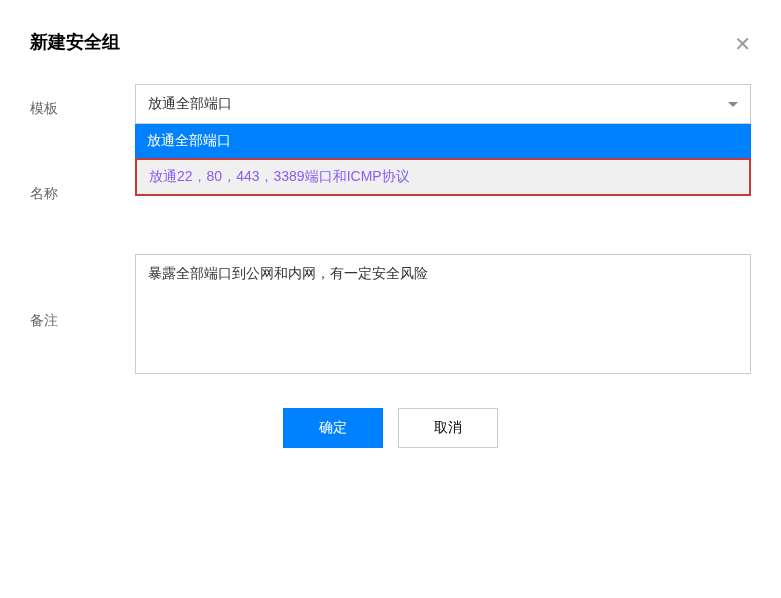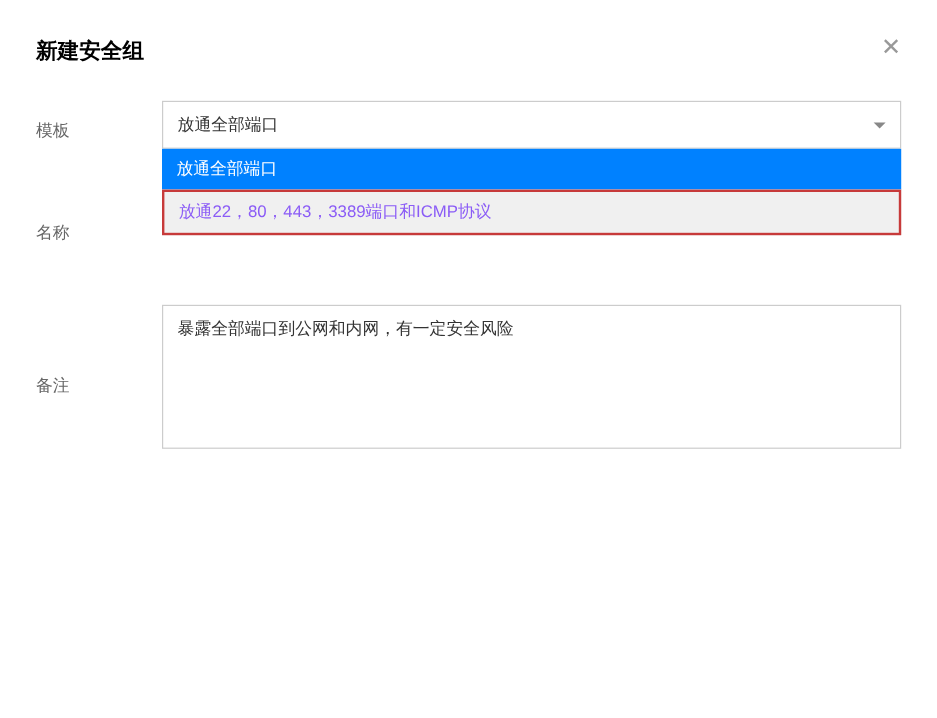--- a/index.html
+++ b/index.html
@@ -14,21 +14,21 @@
       height: 598px;
       position: relative;
       color: #333;
     }
     .modal {
       padding: 30px 30px 20px 30px;
     }
     .modal-header {
       display: flex;
       justify-content: space-between;
-      align-items: flex-start;
+      align-items: flex-end;
       margin-bottom: 30px;
       gap: 48px;
     }
     .modal-title {
       font-size: 18px;
       font-weight: bold;
       color: #000;
     }
     .close-btn {
       font-size: 20px;
@@ -168,13 +168,17 @@
 
 
   <div class="form-row">
     <div class="form-label">备注</div>
     <div class="form-control">
       <textarea class="textarea-box" style="">暴露全部端口到公网和内网，有一定安全风险</textarea>
     </div>
   </div>
 
 
+  <div class="modal-footer">
+    <button class="btn primary">确定</button>
+    <button class="btn">取消</button>
+  </div>
 </div>
 
 </body></html>

